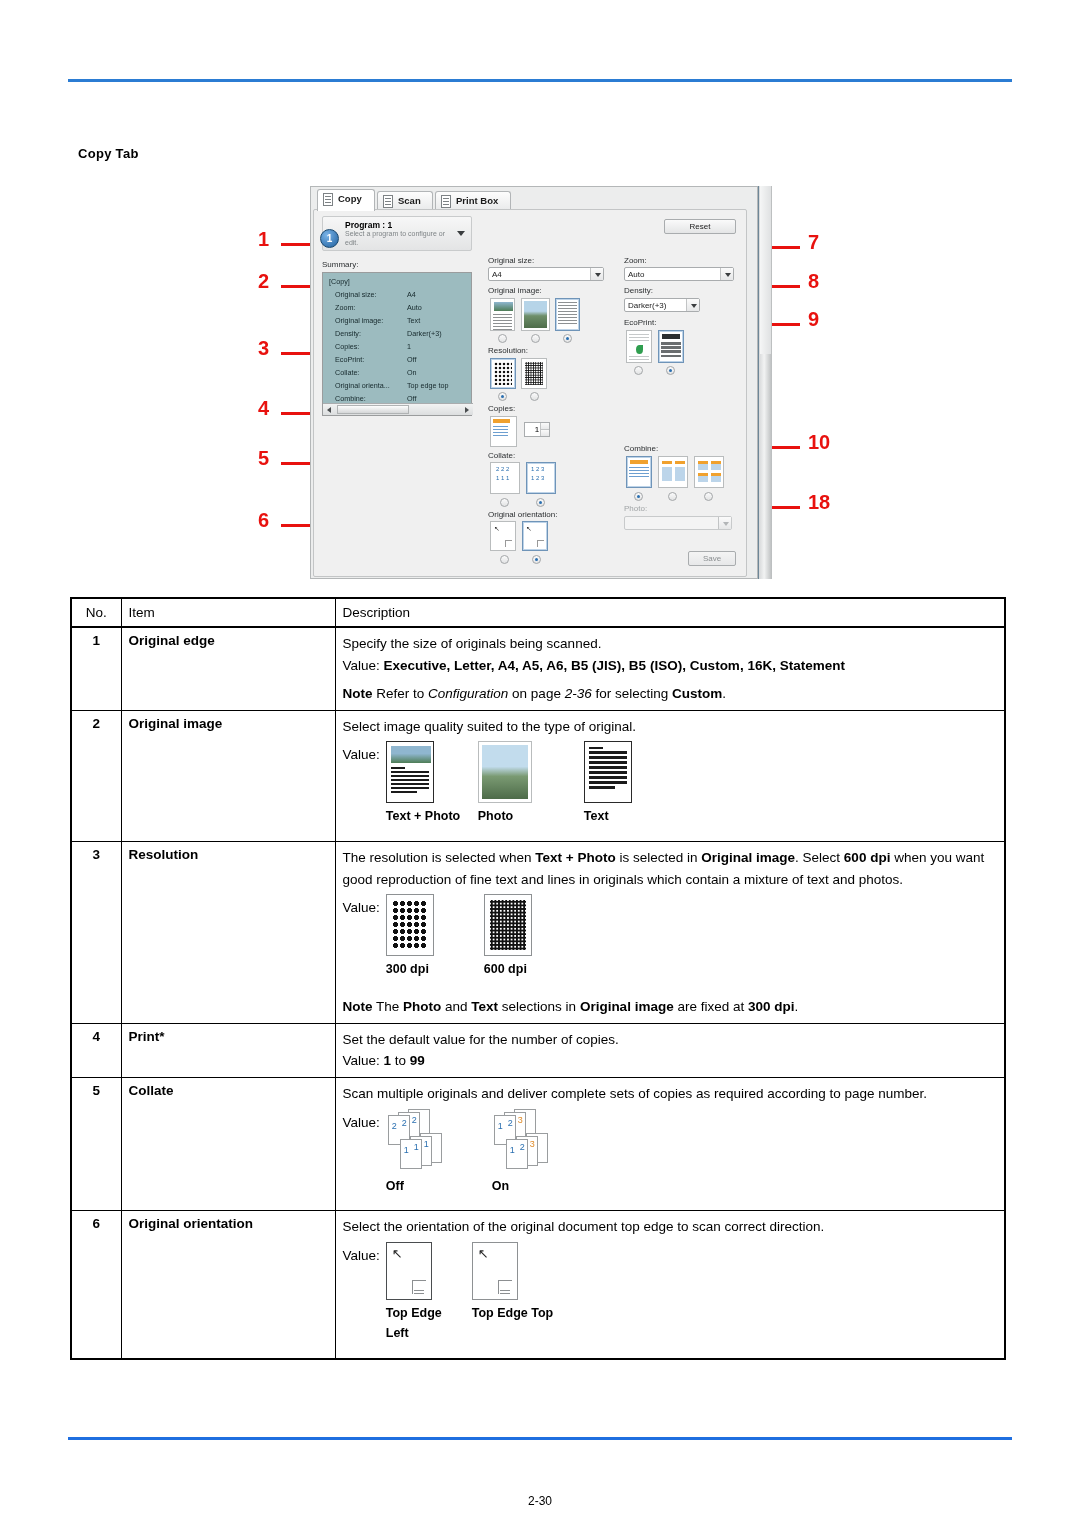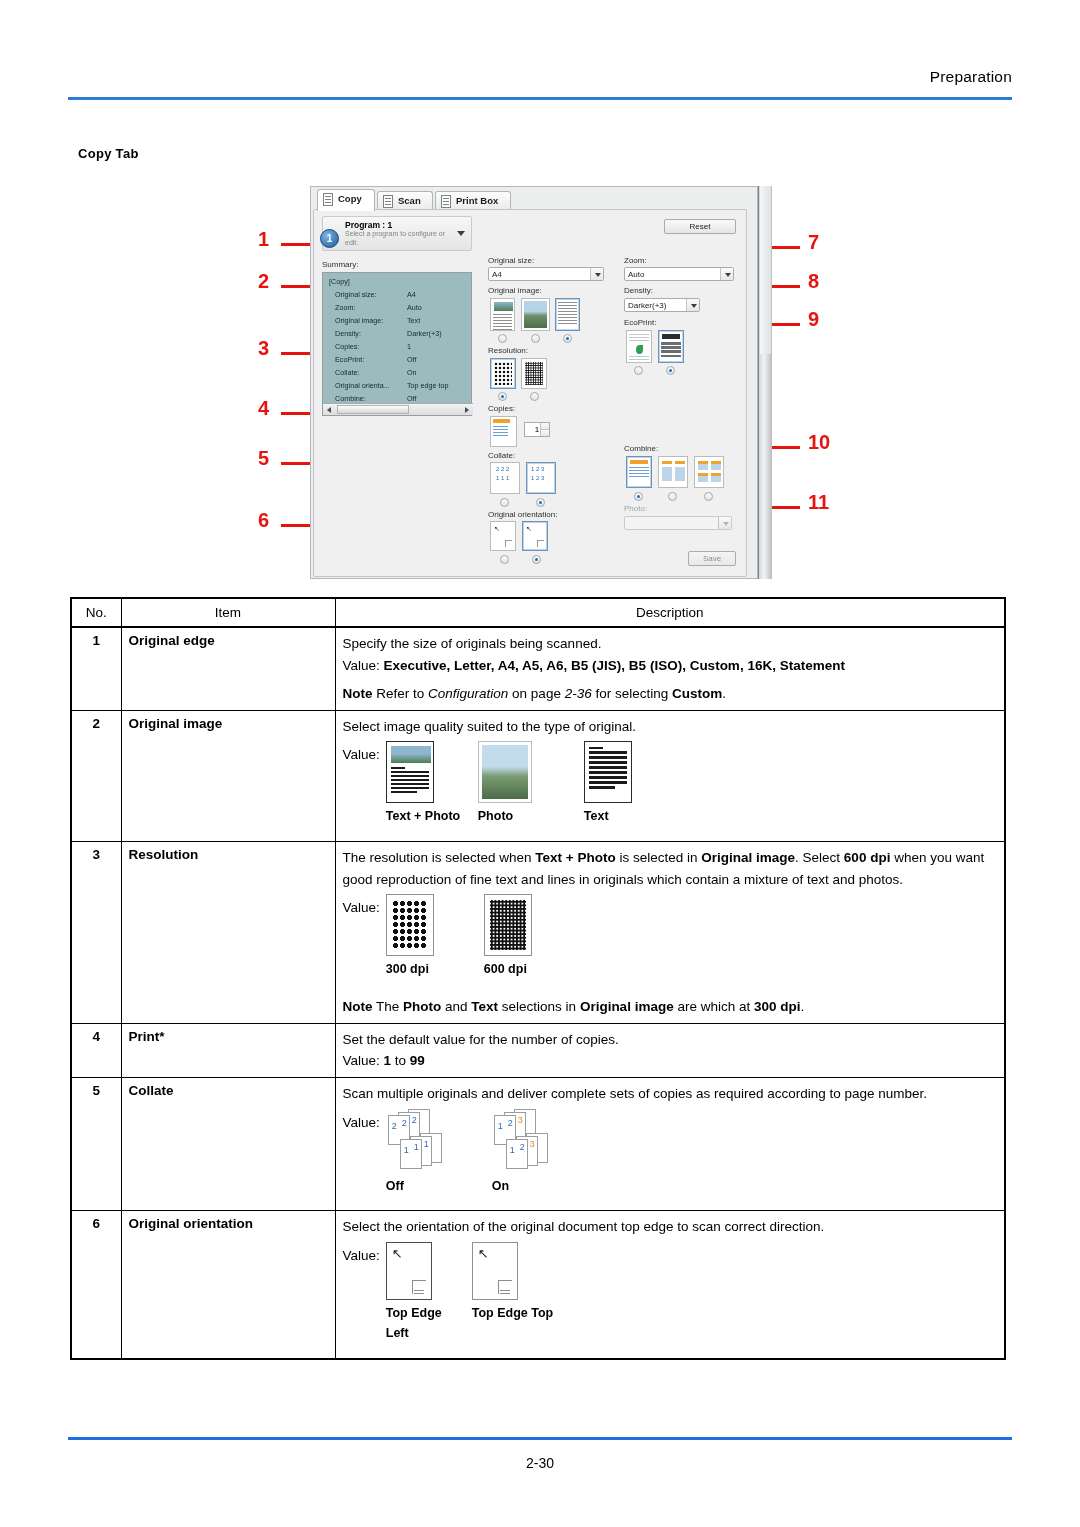--- a/index.html
+++ b/index.html
@@ -179,21 +179,21 @@
   .doc-lines i{ display:block; height:1.4px; background:#8d9092; margin-bottom:1.6px; }
 
   
   .tbl {
     position:absolute; left:70px; top:597px; width:936px;
     border-collapse:collapse; table-layout:fixed;
   }
   .tbl, .tbl td, .tbl th { border:1px solid #000;padding-left:25px; }
   .tbl { border:2.5px solid #000; }
   .tbl th, .tbl td { padding:5px 7px; vertical-align:top; text-align:left; }
-  .tbl thead th { font-size:13.5px; font-weight:normal; padding:6px 7px;text-align:center; }
+  .tbl thead th { font-size:13.5px; font-weight:normal; padding:6px 7px; }
   .tbl thead tr { border-bottom:2.5px solid #000; }
   .col-no { width:50px; text-align:center !important; }
   .col-item { width:214px; }
   .c-no { text-align:center !important; font-size:13.5px; font-weight:bold; }
   .c-item { font-size:13.5px; font-weight:bold; }
   .c-desc { font-size:13.5px; line-height:1.62; }
   .c-desc b { font-weight:bold; }
   .c-desc i { font-style:italic; }
   .value-row { display:flex; align-items:flex-start; gap:6px; margin-top:4px; }
   .value-lab { font-size:13.5px; padding-top:3px; }
@@ -203,29 +203,28 @@
 
   
   .art { position:relative; background:#fff; border:1px solid #2a2a2a; }
   .art-lines i{ display:block; background:#1a1a1a; }
 
   
   .footer-rule{
     position:absolute; left:68px; top:1437px; width:944px; height:2.5px; background:#1f6fe0;
   }
   .footer-page{
-    position:absolute; left:0; top:1455px; width:1080px; text-align:center;
-    font-size:14px;
+    position:absolute; left:0; top:1494px; width:1080px; text-align:center;
+    font-size:12px;
   }
 </style>
 </head>
 <body>
 
 <div class="page-header">
-  <div class="header-title">Preparation</div>
   <div class="header-rule"></div>
 </div>
 
 <div class="section-title">Copy Tab</div>
 
 <div class="callout" style="left:258px; top:228px;">1</div>
 <div class="leader" style="left:281px; top:243px; width:196px;"></div>
 
 <div class="callout" style="left:258px; top:270px;">2</div>
 <div class="leader" style="left:281px; top:285px; width:196px;"></div>
@@ -247,21 +246,21 @@
 
 <div class="callout" style="left:808px; top:270px;">8</div>
 <div class="leader" style="left:650px; top:285px; width:150px;"></div>
 
 <div class="callout" style="left:808px; top:308px;">9</div>
 <div class="leader" style="left:650px; top:323px; width:150px;"></div>
 
 <div class="callout" style="left:808px; top:431px;">10</div>
 <div class="leader" style="left:650px; top:446px; width:150px;"></div>
 
-<div class="callout" style="left:808px; top:491px;">11</div>
+<div class="callout" style="left:808px; top:491px;">18</div>
 <div class="leader" style="left:650px; top:506px; width:150px;"></div>
 
 <div class="shot">
   <div class="shot-body">
 
     <div class="tabs">
       <div class="tab active" style="left:0; width:58px;">
         <span class="tab-ico"></span>
         <span>Copy</span>
       </div>
@@ -564,21 +563,21 @@
             <span class="cap">300 dpi</span>
           </span>
           <span class="opt">
             <span class="art" style="display:block;width:48px;height:62px;border-color:#8e9193;">
               <span style="position:absolute;left:5px;top:5px;right:5px;bottom:5px;
                 background-image:radial-gradient(#111 58%,transparent 59%);background-size:3.6px 3.6px;"></span>
             </span>
             <span class="cap">600 dpi</span>
           </span>
         </div>
-        <div style="margin-top:16px;"><b>Note</b><span>  The </span><b>Photo</b><span> and </span><b>Text</b><span> selections in </span><b>Original image</b><span> are which at </span><b>300 dpi</b><span>.</span></div>
+        <div style="margin-top:16px;"><b>Note</b><span>  The </span><b>Photo</b><span> and </span><b>Text</b><span> selections in </span><b>Original image</b><span> are fixed at </span><b>300 dpi</b><span>.</span></div>
       </td>
     </tr>
 
     <tr>
       <td class="c-no">4</td>
       <td class="c-item">Print*</td>
       <td class="c-desc">
         <div>Set the default value for the number of copies.</div>
         <div><span>Value: </span><b>1</b><span> to </span><b>99</b></div>
       </td>

